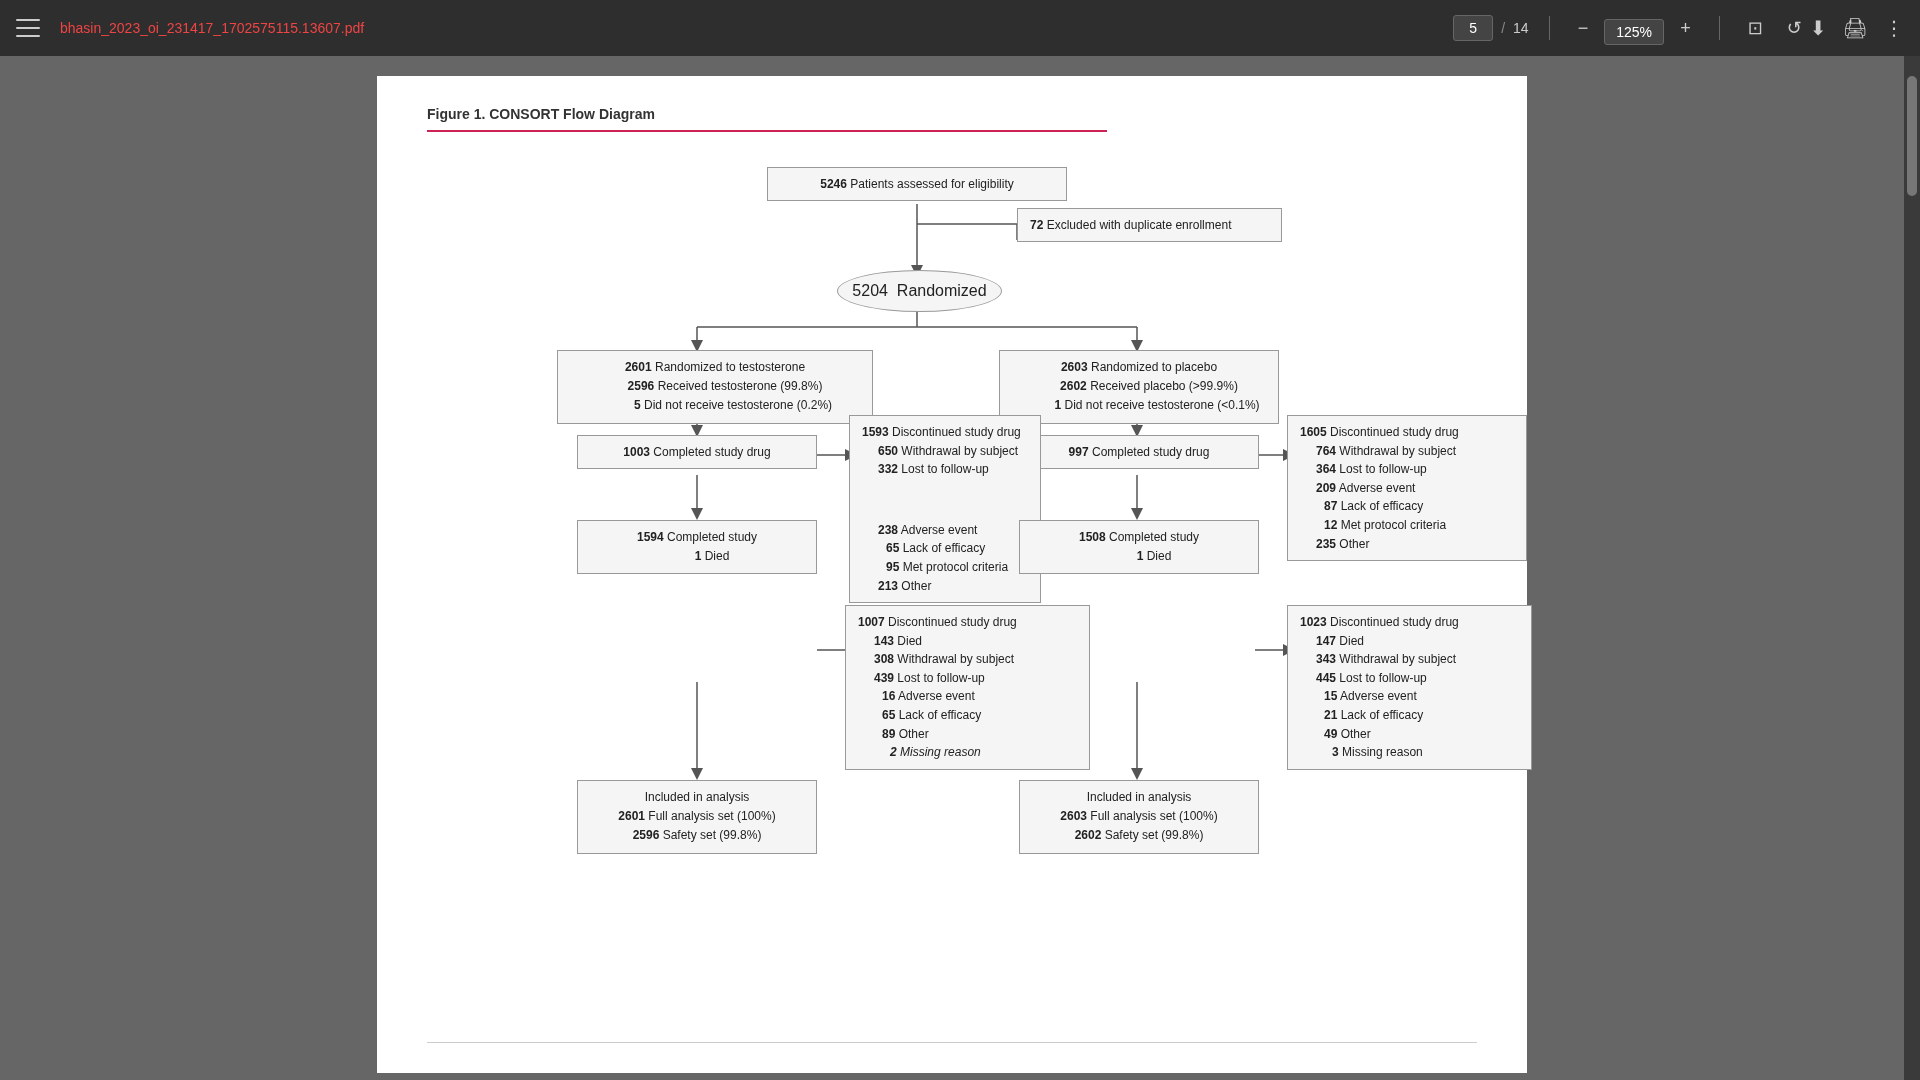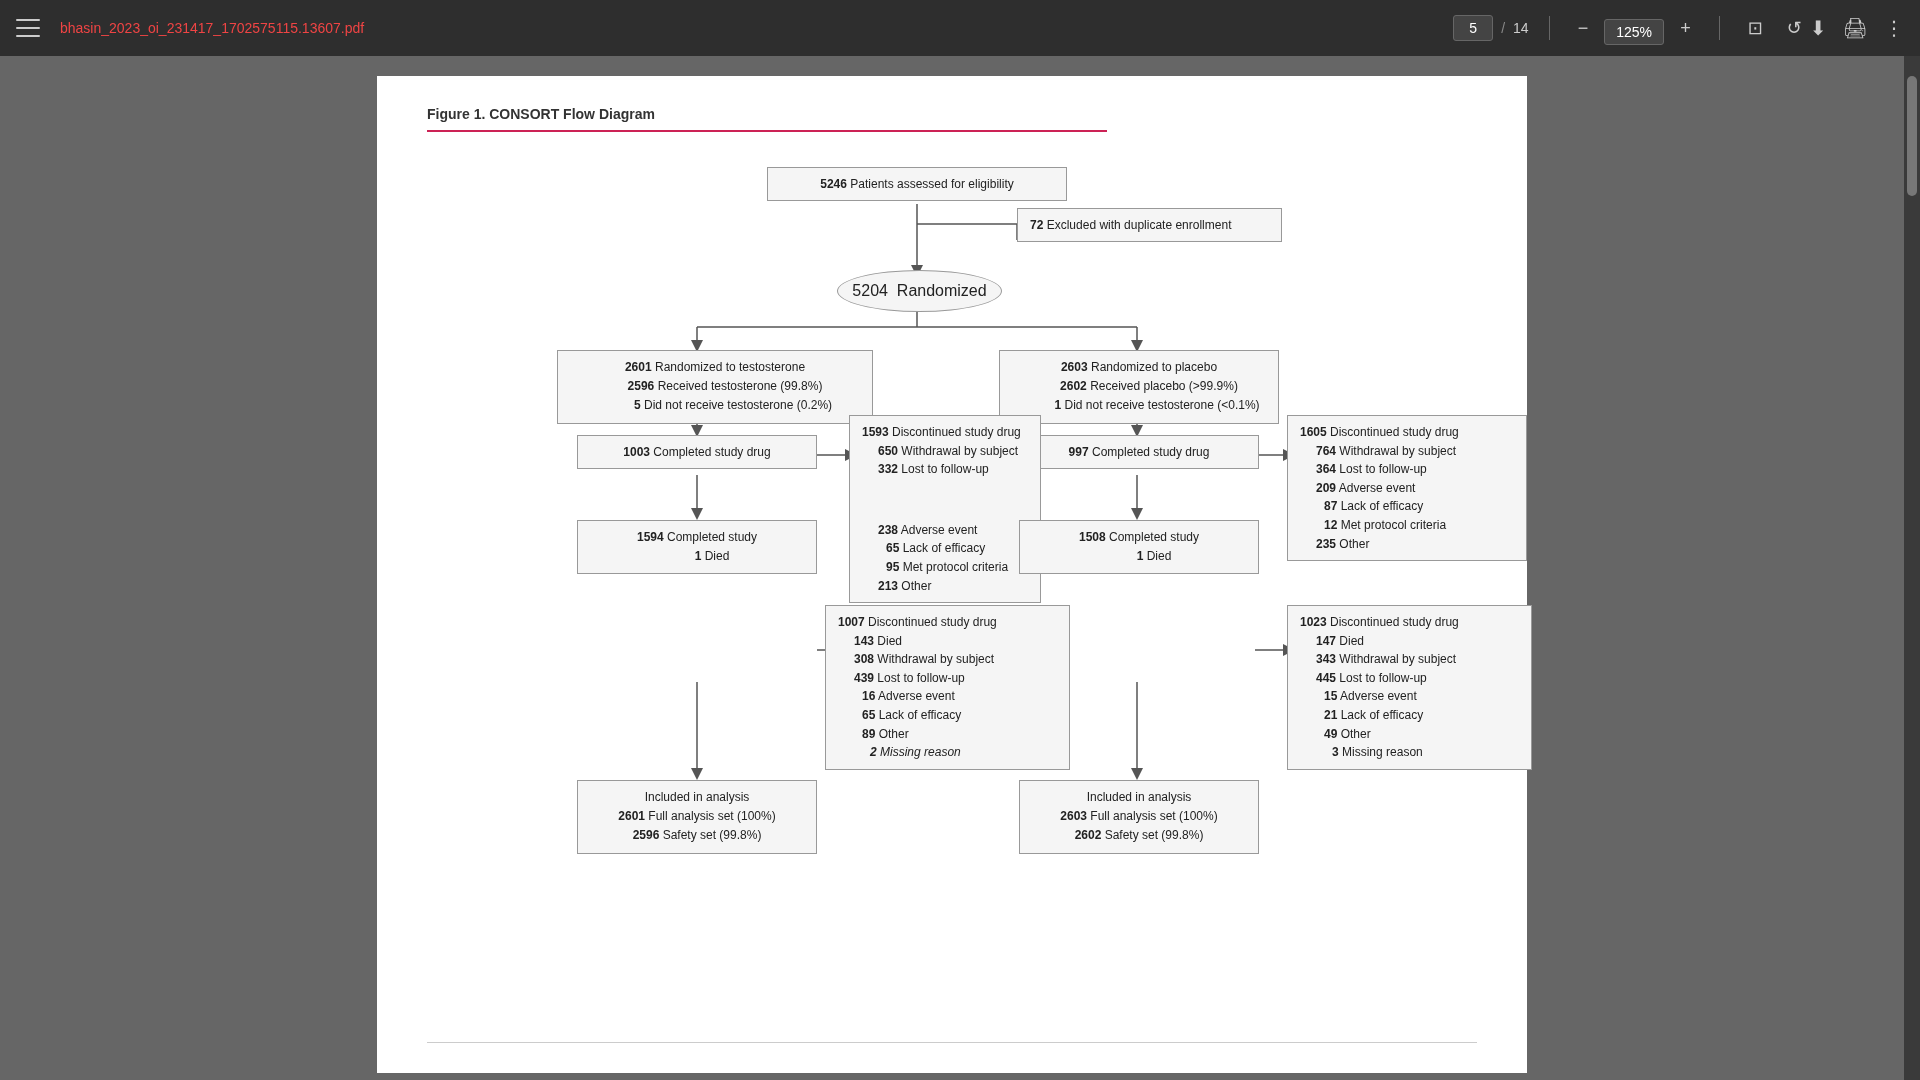--- a/index.html
+++ b/index.html
@@ -279,21 +279,21 @@
         <div class="flow-box" style="left:150px; top:368px; width:240px; text-align:center; line-height:1.6;">
           <div><span class="num">1594</span>  Completed study</div>
           <div style="padding-left:30px;"><span class="num">1</span>  Died</div>
         </div>
 
         <div class="flow-box" style="left:592px; top:368px; width:240px; text-align:center; line-height:1.6;">
           <div><span class="num">1508</span>  Completed study</div>
           <div style="padding-left:30px;"><span class="num">1</span>  Died</div>
         </div>
 
-        <div class="flow-box" style="left:398px; top:453px; width:245px; line-height:1.55;">
+        <div class="flow-box" style="left:418px; top:453px; width:245px; line-height:1.55;">
           <div><span class="num">1007</span>  Discontinued study drug</div>
           <div style="padding-left:16px;"><span class="num">143</span>  Died</div>
           <div style="padding-left:16px;"><span class="num">308</span>  Withdrawal by subject</div>
           <div style="padding-left:16px;"><span class="num">439</span>  Lost to follow-up</div>
           <div style="padding-left:24px;"><span class="num">16</span>  Adverse event</div>
           <div style="padding-left:24px;"><span class="num">65</span>  Lack of efficacy</div>
           <div style="padding-left:24px;"><span class="num">89</span>  Other</div>
           <div style="padding-left:32px;font-style:italic;"><span class="num">2</span>  Missing reason</div>
         </div>
 

